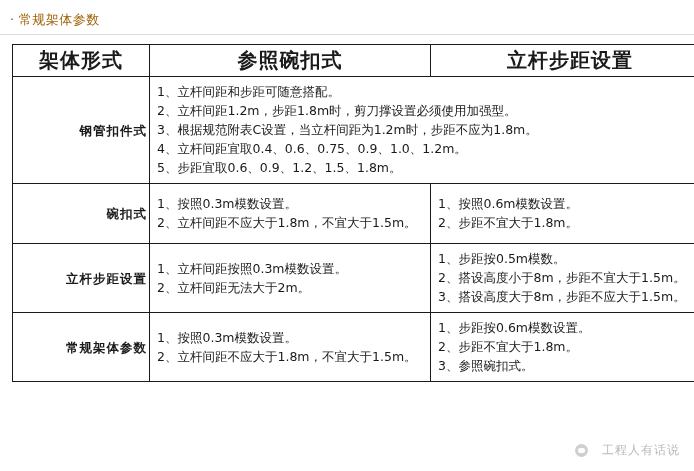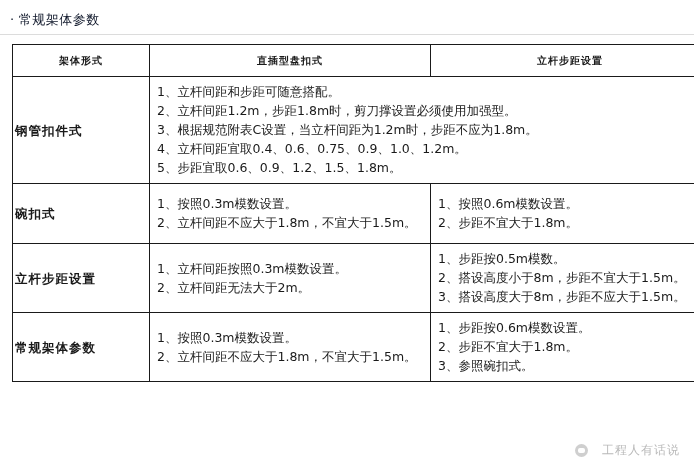--- a/index.html
+++ b/index.html
@@ -20,21 +20,21 @@
     width: 694px;
     height: 471px;
     box-sizing: border-box;
   }
   .doc-heading {
     position: absolute;
     left: 10px;
     top: 12px;
     font-size: 13px;
     line-height: 16px;
-    color: #0f172a;
+    color: #a16207;
     letter-spacing: 0.5px;
   }
   .doc-heading .bullet {
     display: inline-block;
     margin-right: 4px;
   }
   .rule {
     position: absolute;
     left: 0;
     top: 34px;
@@ -54,30 +54,30 @@
   table.param-table th,
   table.param-table td {
     border: 1px solid #1a1a1a;
     vertical-align: middle;
     font-size: 12.5px;
     line-height: 19px;
   }
   table.param-table th {
     text-align: center;
     font-weight: bold;
-    font-size: 10px;
+    font-size: 20px;
     padding: 6px 4px;
     letter-spacing: 1px;
   }
   th.col-form { width: 128px; }
   th.col-span { width: 272px; }
   th.col-step { width: 270px; }
 
   td.rowhead {
-    text-align: left;
+    text-align: right;
     font-weight: bold;
     font-size: 13.5px;
     letter-spacing: 1px;
     padding: 20px 2px;
   }
   td.cell {
     padding: 5px 7px 6px 7px;
     text-align: left;
   }
   td.cell .line {
@@ -123,21 +123,21 @@
   <div class="doc-heading">
     <span class="bullet">·</span><span>常规架体参数</span>
   </div>
 
   <div class="rule"></div>
 
   <table class="param-table">
     <thead>
       <tr>
         <th class="col-form">架体形式</th>
-        <th class="col-span">直插型盘扣式</th>
+        <th class="col-span">参照碗扣式</th>
         <th class="col-step">立杆步距设置</th>
       </tr>
     </thead>
     <tbody>
 
       <tr>
         <td class="rowhead">钢管扣件式</td>
         <td class="cell" colspan="2">
           <span class="line">1、立杆间距和步距可随意搭配。</span>
           <span class="line">2、立杆间距1.2m，步距1.8m时，剪刀撑设置必须使用加强型。</span>

